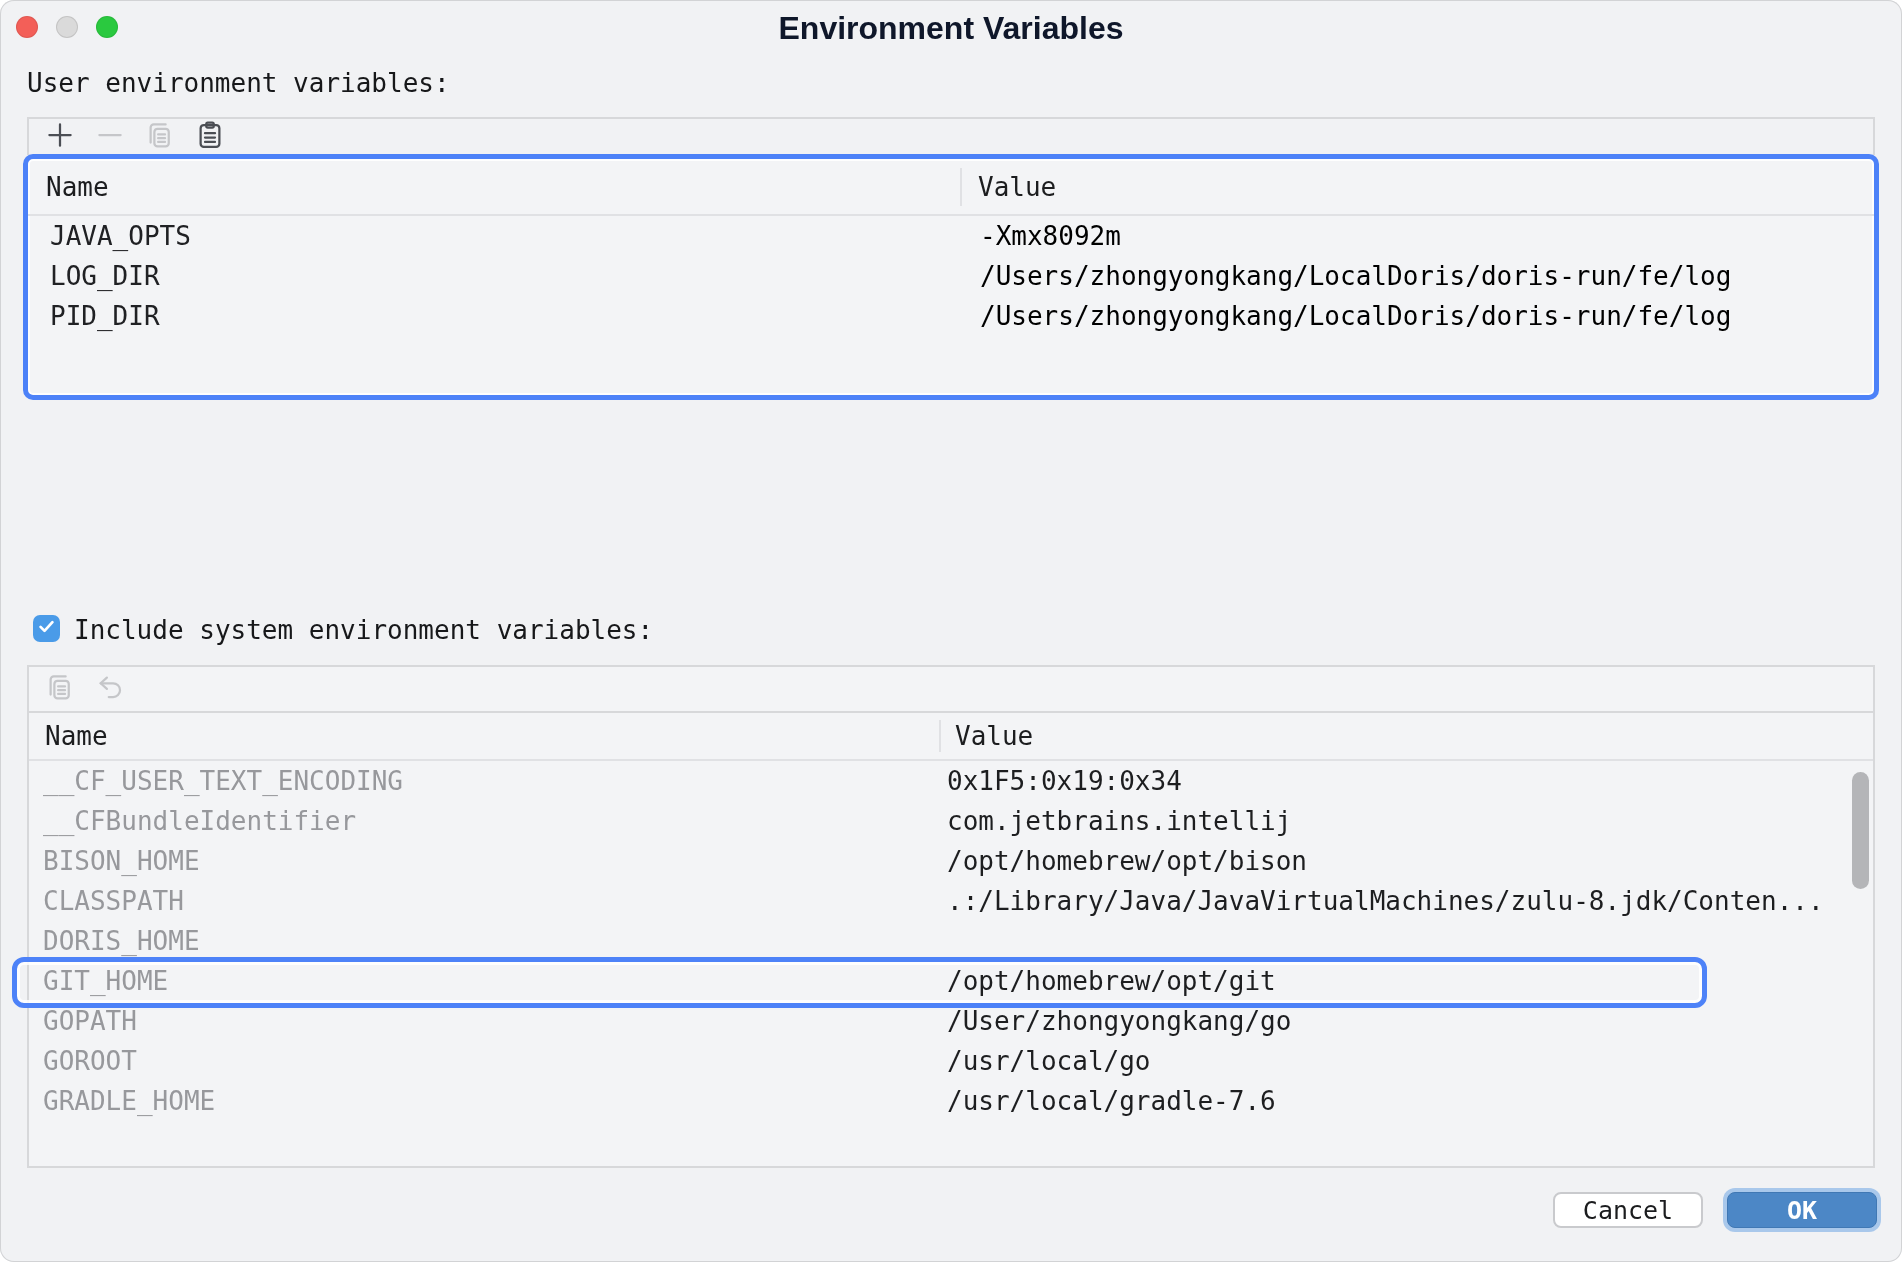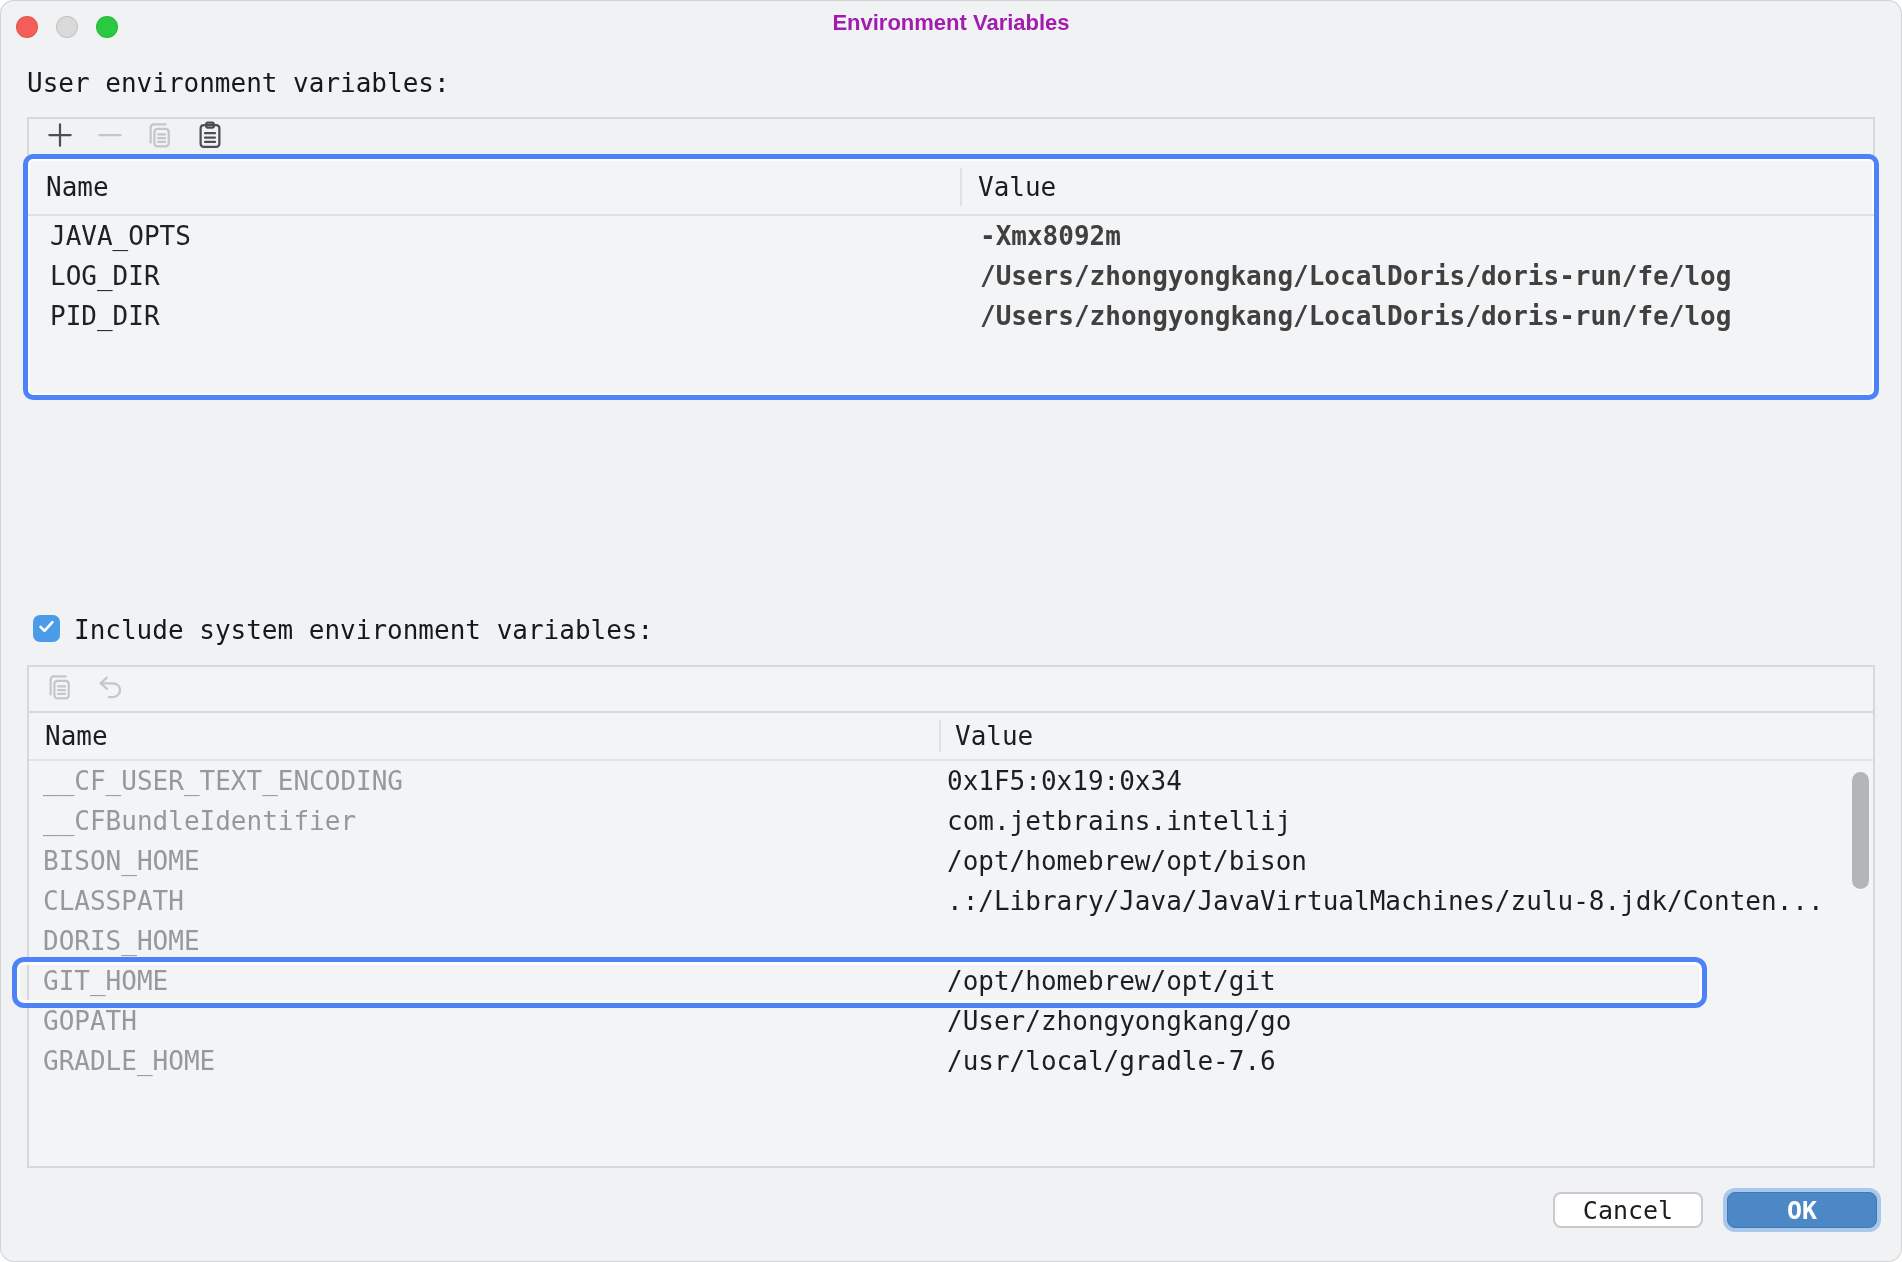--- a/index.html
+++ b/index.html
@@ -13,21 +13,21 @@
     color:#1d1e20;
     box-shadow:inset 0 0 0 1px #d2d3d5;
   }
   
   .traffic{position:absolute;top:16px;width:22px;height:22px;border-radius:50%;}
   .tl-close{left:16px;background:var(--tl-red);box-shadow:inset 0 0 0 1px rgba(0,0,0,.08);}
   .tl-min{left:56px;background:var(--tl-gray);box-shadow:inset 0 0 0 1px rgba(0,0,0,.10);}
   .tl-zoom{left:96px;background:var(--tl-green);box-shadow:inset 0 0 0 1px rgba(0,0,0,.08);}
   .win-title{
     position:absolute;top:10px;left:0;width:100%;text-align:center;
-    font-family:"Liberation Sans", sans-serif;font-weight:bold;font-size:22px;color:#a21caf;
+    font-family:"Liberation Sans", sans-serif;font-weight:bold;font-size:32px;color:#0f172a;
   }
   
   .section-label{position:absolute;left:27px;top:68px;font-size:26px;color:#17181a;}
   
   .toolbar{display:flex;align-items:center;padding-left:6px;}
   .tb-btn{width:50px;height:34px;display:flex;align-items:center;justify-content:center;flex:0 0 auto;}
   .tb-btn svg{width:30px;height:30px;stroke-width:1.8;fill:none;stroke:#4b4e54;stroke-linecap:round;stroke-linejoin:round;}
   .tb-btn.disabled svg{stroke:#c5c6c9;}
   
   #panel1-toolbar{
@@ -40,21 +40,21 @@
     background:#f3f4f6;
     box-shadow:inset 0 0 0 2px rgba(255,255,255,.9);
     overflow:hidden;
   }
   .thead{display:flex;align-items:center;font-size:26px;color:#1c1d1f;}
   #user-table .thead{height:57px;border-bottom:2px solid #e0e1e4;}
   #user-table .th-name{width:932px;padding-left:18px;}
   #user-table .th-value{flex:1;border-left:2px solid #e0e1e4;padding-left:16px;height:38px;display:flex;align-items:center;}
   .trow{display:flex;align-items:center;height:40px;font-size:26px;}
   #user-table .td-name{width:934px;padding-left:22px;color:#202124;}
-  #user-table .td-value{flex:1;padding-left:18px;color:#404040;font-weight:bold;}
+  #user-table .td-value{flex:1;padding-left:18px;color:#000000;}
   
   #checkbox-row{position:absolute;left:33px;top:615px;display:flex;}
   #sys-checkbox{
     width:27px;height:27px;border-radius:7px;background:var(--checkbox);
     display:flex;align-items:center;justify-content:center;flex:0 0 auto;
   }
   #sys-checkbox svg{width:19px;height:19px;stroke:#fff;stroke-width:3.4;fill:none;stroke-linecap:round;stroke-linejoin:round;}
   #checkbox-row .cb-label{margin-left:14px;font-size:26px;color:#17181a;}
   
   #panel2{
@@ -200,20 +200,24 @@
     </div>
     <div class="trow">
       <div class="td-name">GIT_HOME</div>
       <div class="td-value">/opt/homebrew/opt/git</div>
     </div>
     <div class="trow">
       <div class="td-name">GOPATH</div>
       <div class="td-value">/User/zhongyongkang/go</div>
     </div>
     <div class="trow">
+      <div class="td-name">GOROOT</div>
+      <div class="td-value">/usr/local/go</div>
+    </div>
+    <div class="trow">
       <div class="td-name">GRADLE_HOME</div>
       <div class="td-value">/usr/local/gradle-7.6</div>
     </div>
     <div id="scroll-thumb"></div>
   </div>
 
   <div id="doris-home-highlight"></div>
 
   <div class="btn" id="cancel-button">Cancel</div>
   <div class="btn" id="ok-button">OK</div>

